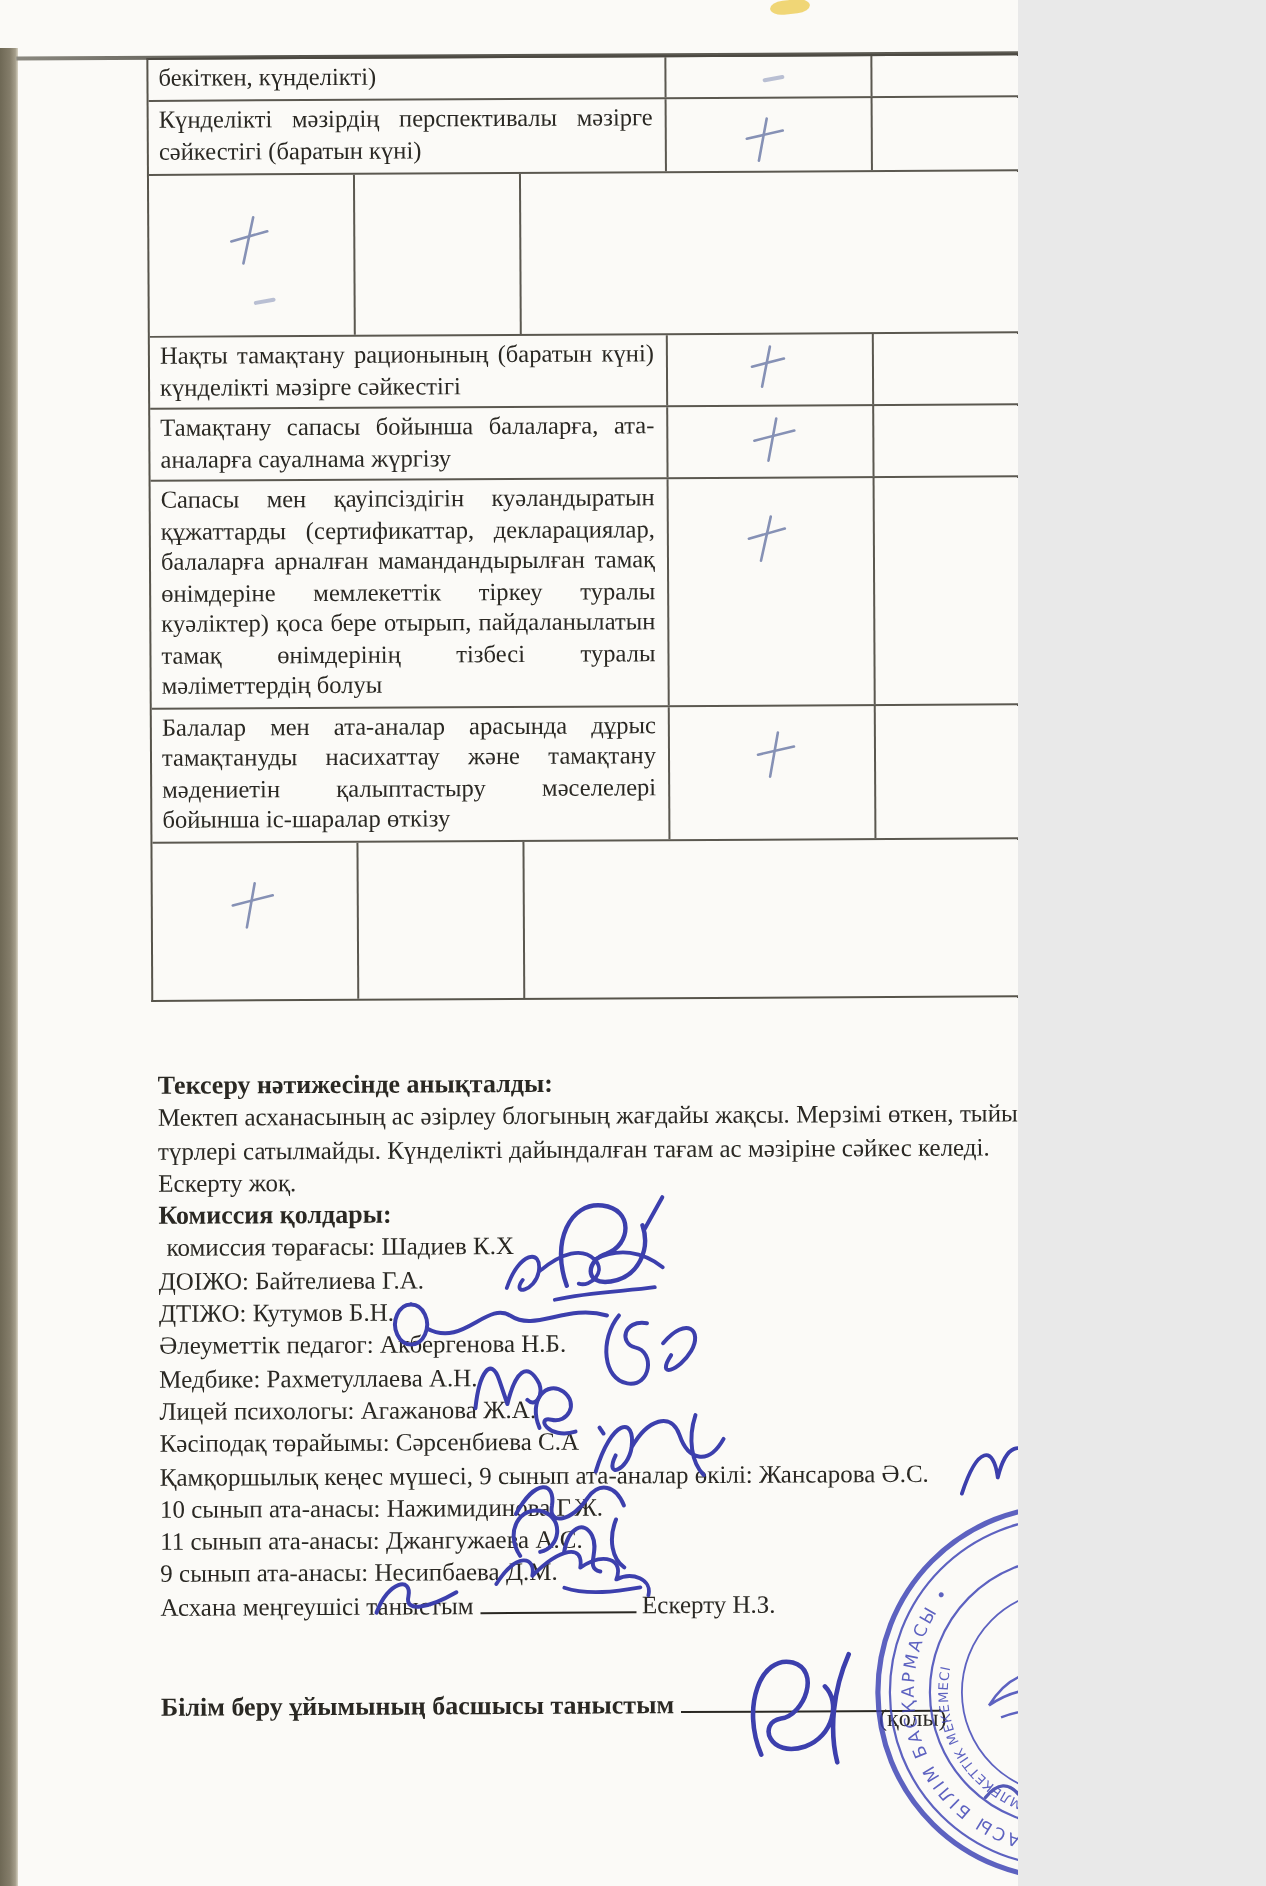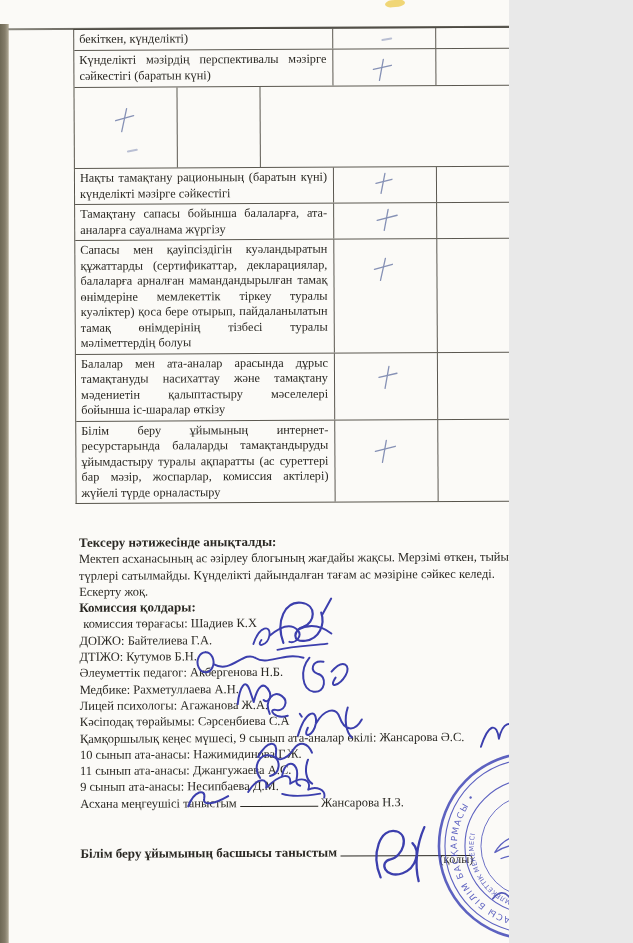--- a/index.html
+++ b/index.html
@@ -156,21 +156,20 @@
           <svg class="check" style="left:40px;top:10px" width="26" height="28">
               <path d="M14,3 L10,25"></path>
               <path d="M4,14 L22,10"></path>
             </svg>
         </div>
         <div class="cell c3 h7"></div>
         <div class="cell c4 h7"></div>
       </div>
 
       <div class="trow">
-        <div class="cell text h8">Білім беру ұйымының интернет-ресурстарында балаларды тамақтандыруды ұйымдастыру туралы ақпаратты (ас суреттері бар мәзір, жоспарлар, комиссия актілері) жүйелі түрде орналастыру</div>
         <div class="cell c2 h8">
           <svg class="check" style="left:36px;top:16px" width="28" height="28">
               <path d="M15,4 L11,26"></path>
               <path d="M4,15 L24,10"></path>
             </svg>
         </div>
         <div class="cell c3 h8"></div>
         <div class="cell c4 h8"></div>
       </div>
     </div>
@@ -188,21 +187,21 @@
       <div class="sig-line">Медбике: Рахметуллаева А.Н.</div>
       <div class="sig-line">Лицей психологы:  Агажанова Ж.А.</div>
       <div class="sig-line">Кәсіподақ төрайымы: Сәрсенбиева С.А</div>
       <div class="sig-line">Қамқоршылық кеңес мүшесі, 9 сынып ата-аналар өкілі: Жансарова Ә.С.</div>
       <div class="sig-line">10 сынып ата-анасы:  Нажимидинова Г.Ж.</div>
       <div class="sig-line">11 сынып ата-анасы:  Джангужаева А.С.</div>
       <div class="sig-line">9 сынып ата-анасы:  Несипбаева Д.М.</div>
       <div class="sig-line">
         <span>Асхана меңгеушісі таныстым</span>
         <span class="uline" style="width:78px"></span>
-        <span>Жансарова Н.З.</span>
+        <span>Ескерту Н.З.</span>
       </div>
     </div>
 
     <div id="footer-line">
       <span>Білім беру ұйымының басшысы таныстым</span>
       <span class="uline" style="width:130px"></span>
     </div>
     <div id="kolya-hint">(қолы)</div>
 
     <svg class="sig" style="left:270px;top:593px" width="80" height="64" viewBox="0 0 80 64">

